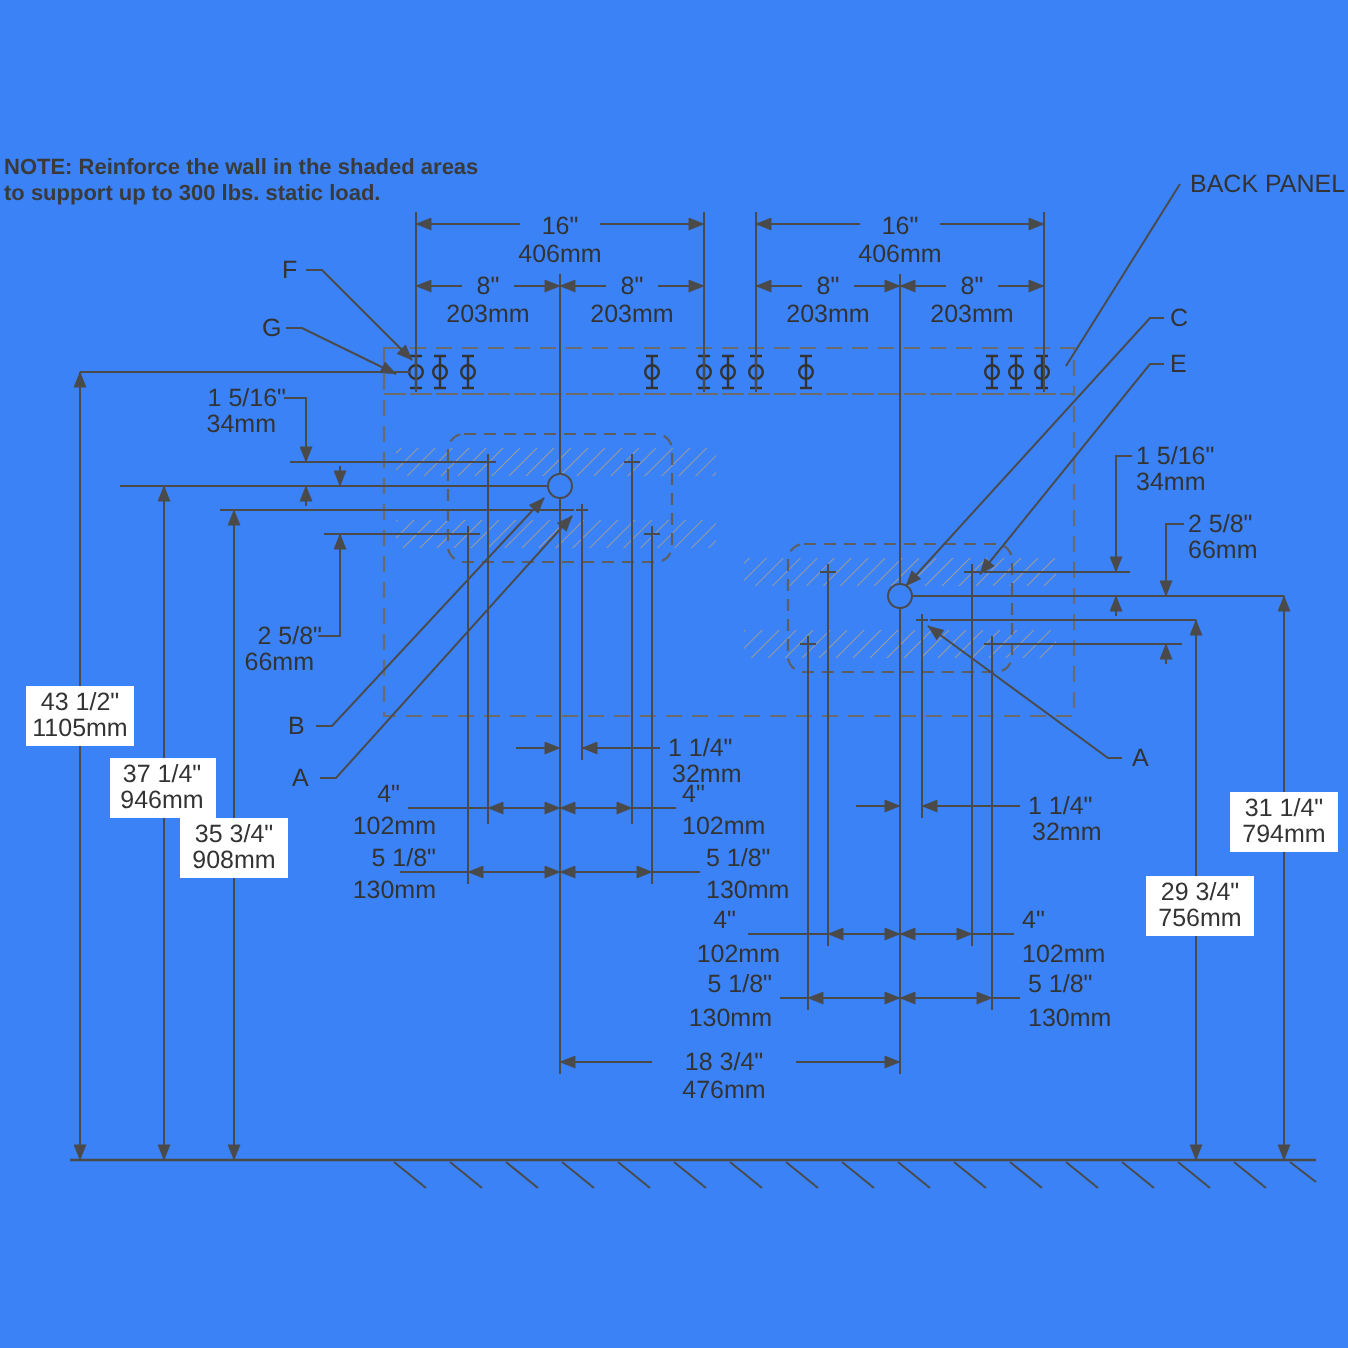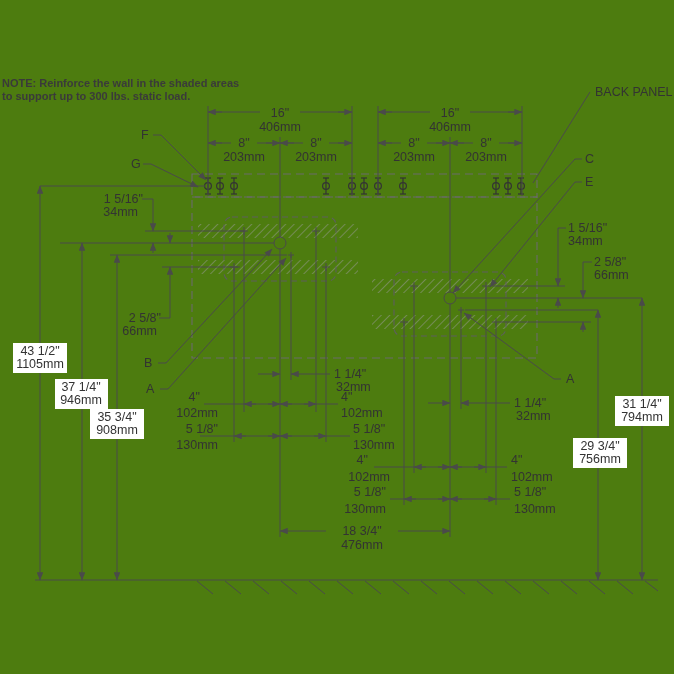--- a/index.html
+++ b/index.html
@@ -1,16 +1,16 @@
 <!DOCTYPE html>
 <html><head>
 <meta charset="utf-8">
 <style>
   html,body{margin:0;padding:0;background:#ffffff;}
-  #stage{position:relative;width:674px;height:674px;background:#4d7c0f;overflow:hidden;
+  #stage{position:relative;width:674px;height:674px;background:#3b82f6;overflow:hidden;
          font-family:"Liberation Sans",sans-serif;text-align:center;}
   svg{position:absolute;left:0;top:0;}
   text{fill:#333333;font-family:"Liberation Sans",sans-serif;}
   .t{font-size:12.5px;}
   .note{font-size:11px;font-weight:bold;fill:#3a3a3a;}
   .ln{stroke:#4a4a4a;stroke-width:1;fill:none;}
   .lnb{stroke:#4a4a4a;stroke-width:1.2;fill:none;}
   .dash{stroke:#6b6b6b;stroke-width:1.1;fill:none;stroke-dasharray:8 5;}
   .dash2{stroke:#5e5e5e;stroke-width:1.1;fill:none;stroke-dasharray:6 4;}
   .scr{stroke:#333333;stroke-width:1.2;fill:none;}

